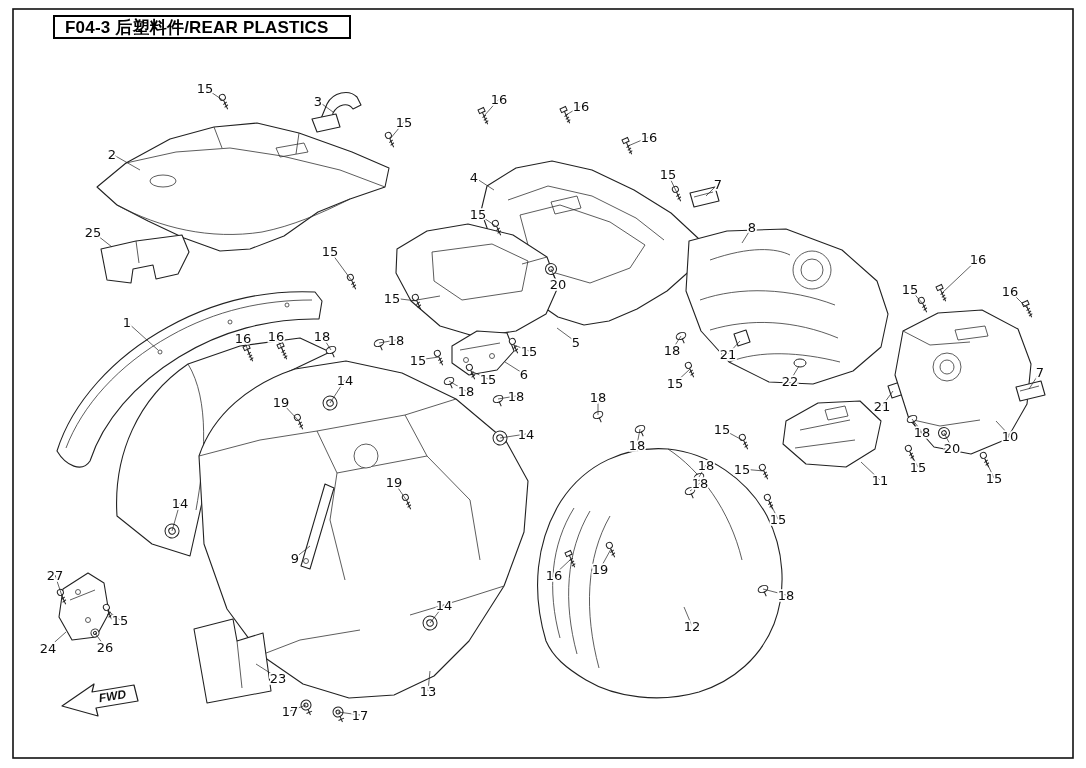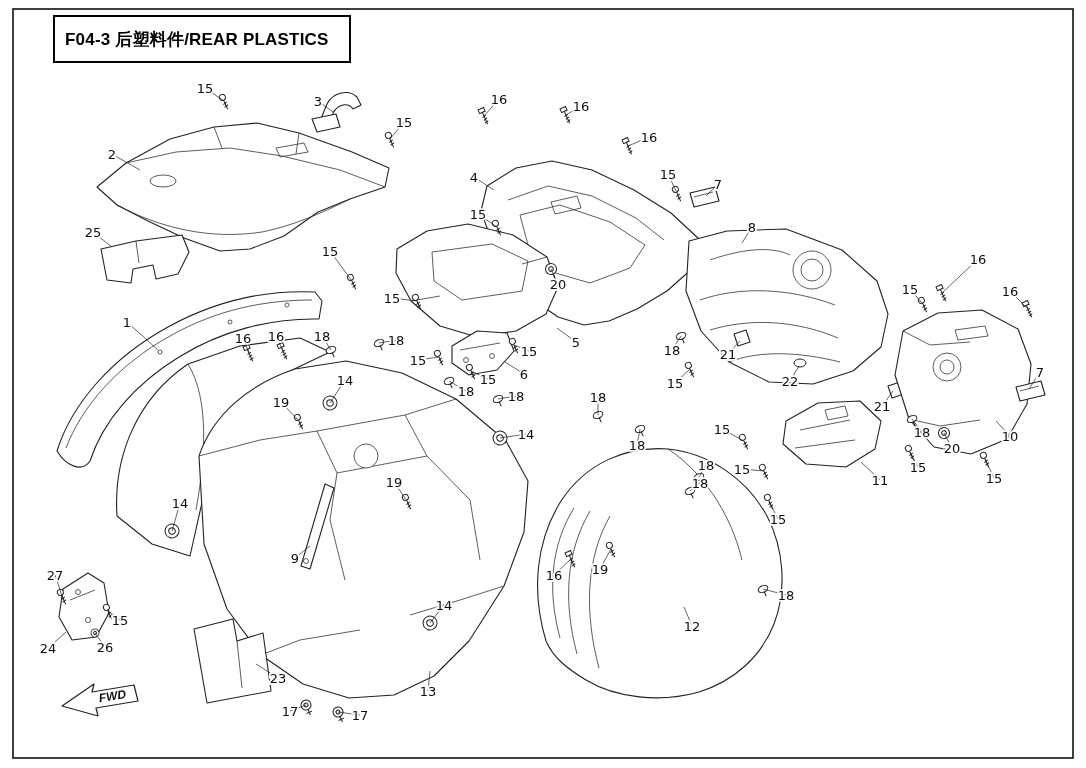--- a/index.html
+++ b/index.html
@@ -12,21 +12,21 @@
   #parts-layer ellipse,#parts-layer circle{fill:#ffffff;stroke:#222;stroke-width:1;}
   #parts-layer .detail{fill:none;stroke:#333;stroke-width:.8;}
   #parts-layer .hole{fill:#fff;stroke:#333;stroke-width:.8;}
   
   #leader-layer line{stroke:#222;stroke-width:.7;}
   #callout-layer text{font:13px "DejaVu Sans",sans-serif;fill:#0d0d0d;text-anchor:middle;
        dominant-baseline:central;stroke:#ffffff;stroke-width:3.5;paint-order:stroke;}
   #glyph-layer line,#glyph-layer circle,#glyph-layer rect,#glyph-layer ellipse{
        stroke:#222;stroke-width:1;fill:#ffffff;}
   
-  .title-box{position:absolute;left:53px;top:15px;width:298px;height:48px;border:2.5px solid #000;
+  .title-box{position:absolute;left:53px;top:15px;width:298px;height:24px;border:2.5px solid #000;
        background:#fff;display:flex;align-items:center;padding-left:10px;box-sizing:border-box;}
   .title-box span{font-weight:bold;font-size:17px;color:#000;letter-spacing:.2px;
        font-family:"Liberation Sans",sans-serif;white-space:nowrap;}
   .fwd-text{font:italic bold 12px "Liberation Sans",sans-serif;fill:#111;text-anchor:middle;}
 </style>
 </head>
 <body>
 
 <div class="page">
   <svg width="1086" height="768" viewBox="0 0 1086 768">

